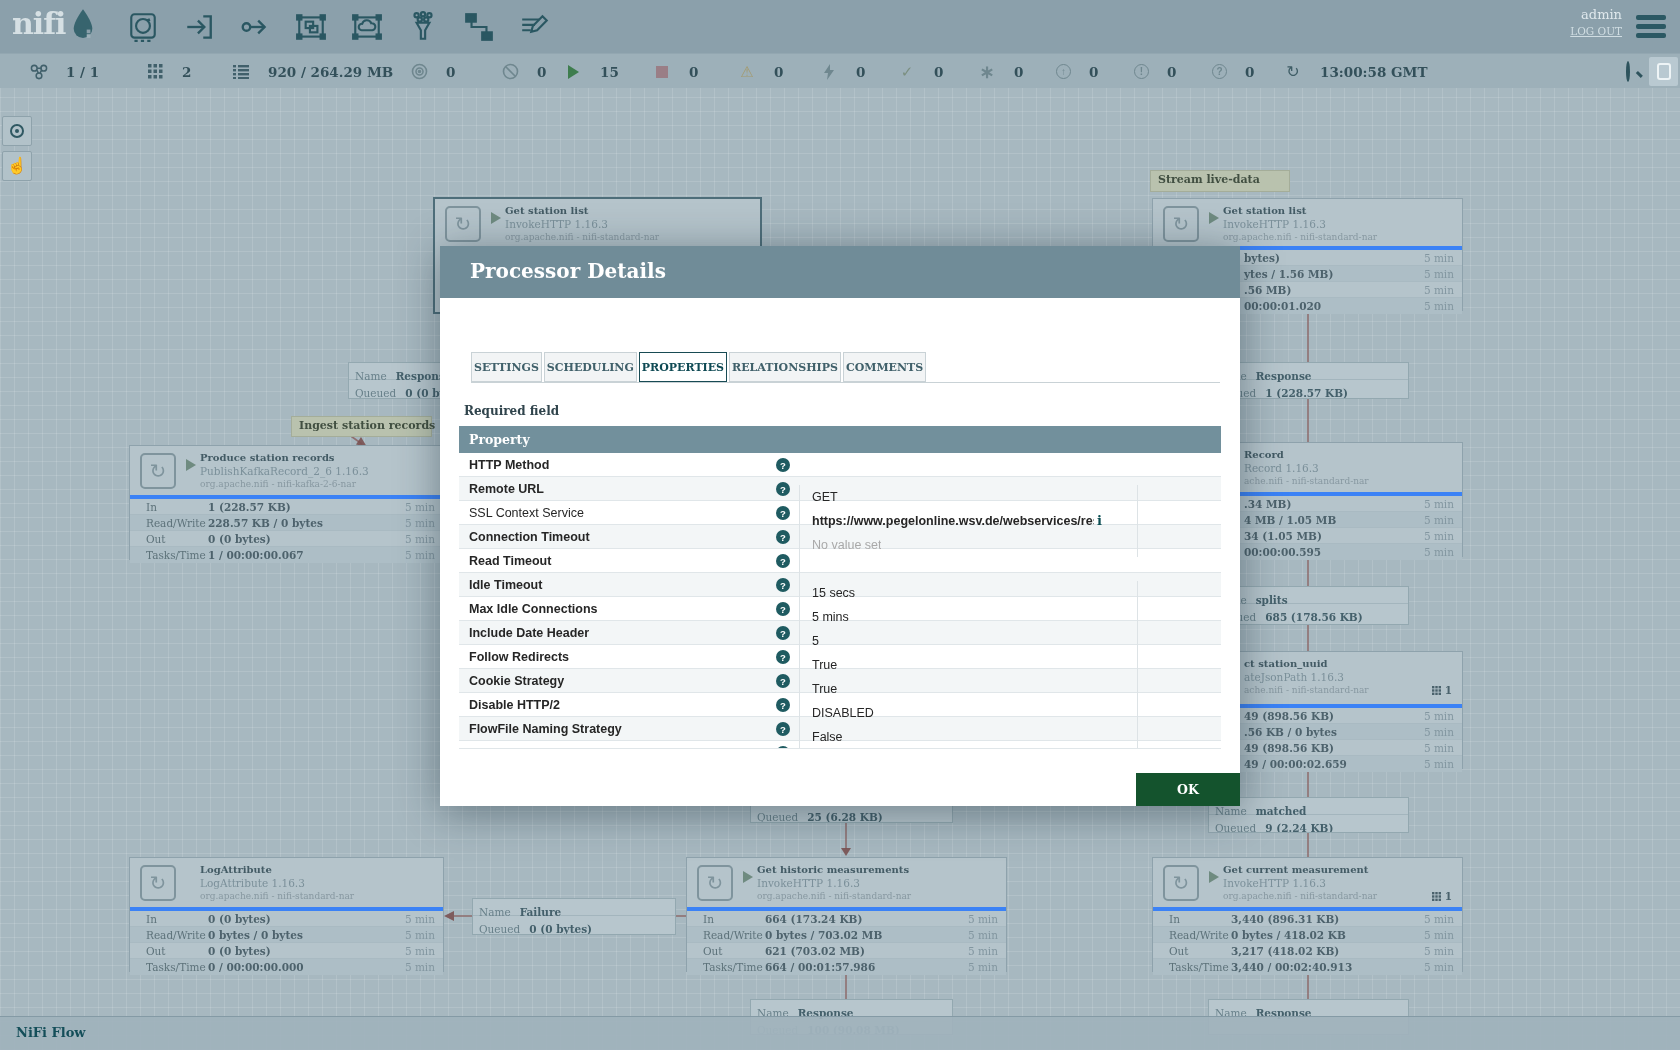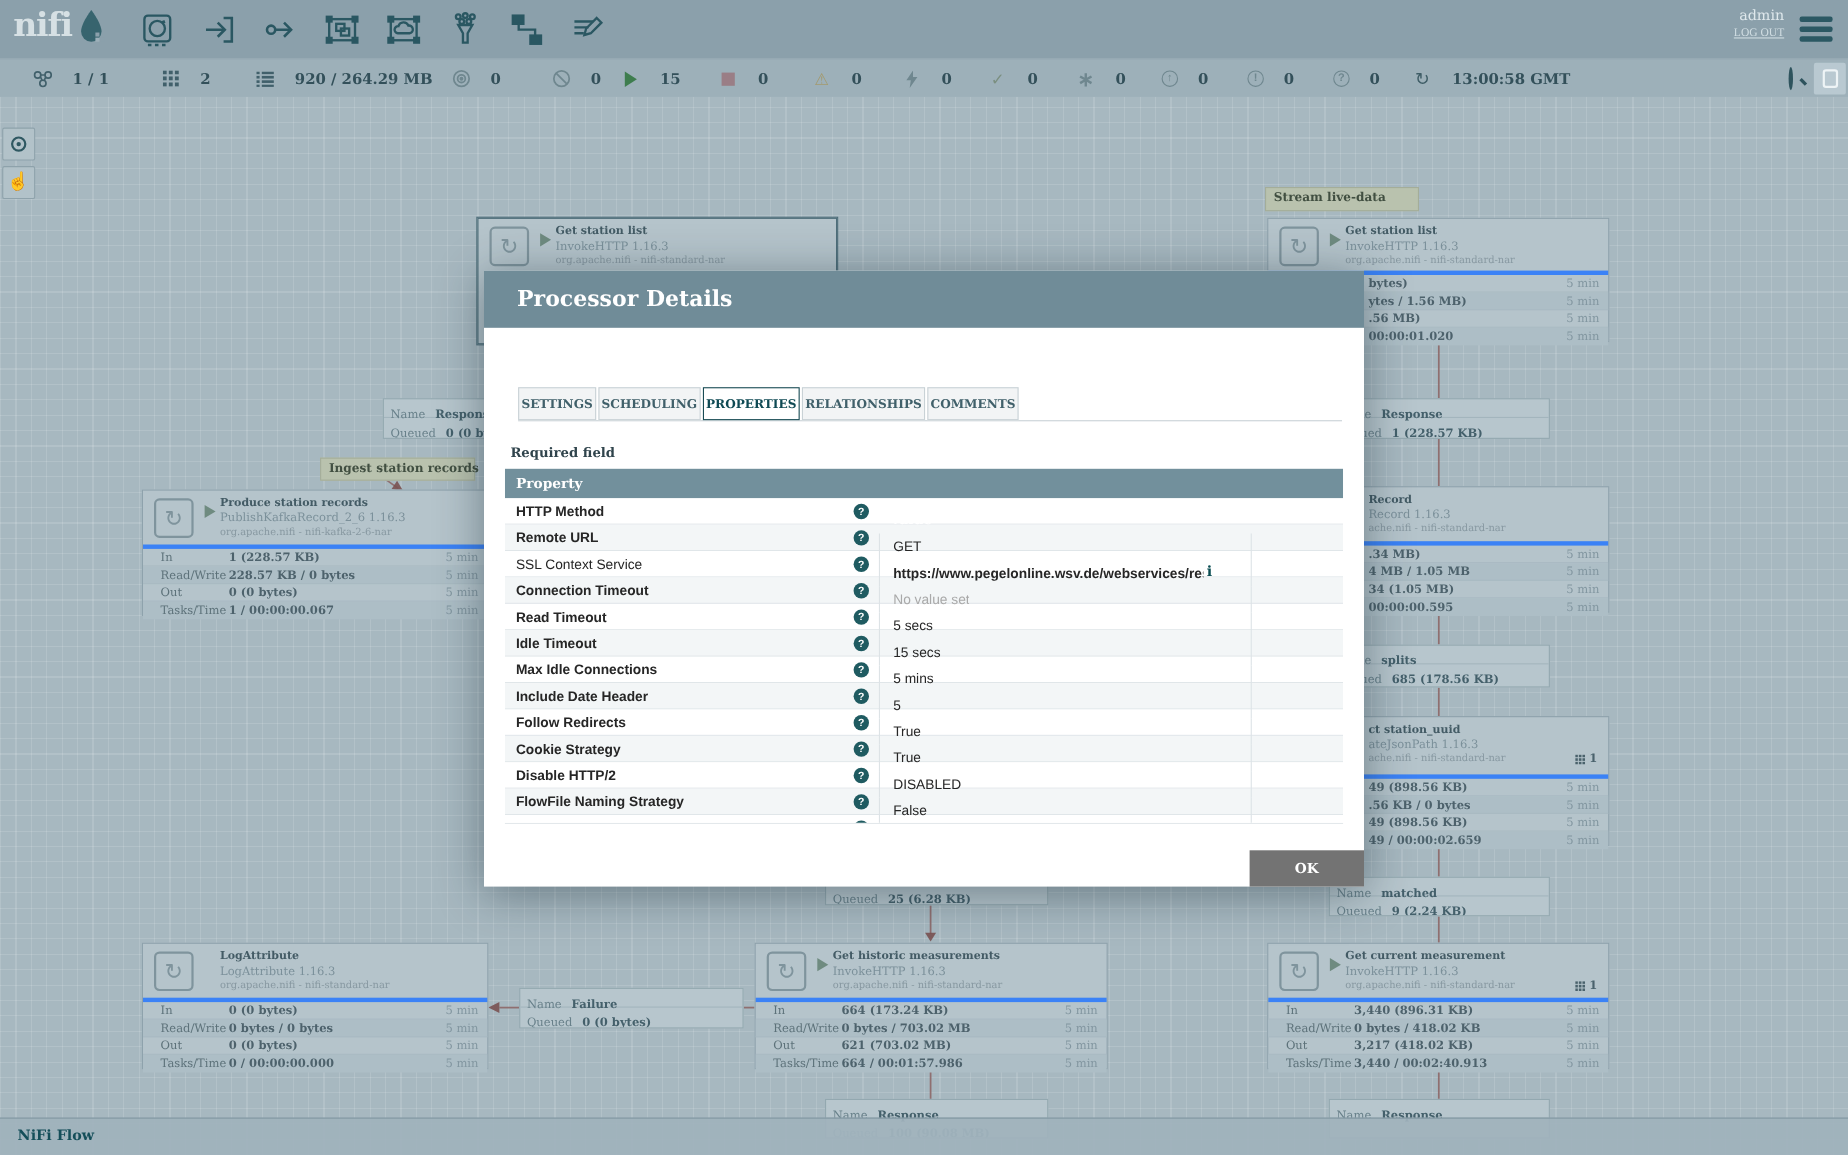--- a/index.html
+++ b/index.html
@@ -11,21 +11,21 @@
   }
 
   
   #topbar { position:absolute; left:0; top:0; width:1680px; height:53px; background:#8ba0ab; z-index:20; }
   #logo { position:absolute; left:12px; top:6px; display:flex; align-items:flex-end; }
   #logo .word { font-family:"DejaVu Serif", serif; font-weight:bold; font-size:30px; color:#d6e0e4; letter-spacing:-1px; }
   #logo svg { margin-left:4px; }
   .cbtn { position:absolute; top:10px; width:38px; height:34px; display:flex; align-items:center; justify-content:center; cursor:grab; }
   .userbox { position:absolute; right:58px; top:7px; text-align:right; font-family:"DejaVu Serif", serif; }
   .userbox .u { font-size:13px; color:#dfe8ec; }
-  .userbox .lo { font-size:10.5px; color:#d0dde2; text-decoration:underline; margin-top:3px; cursor:pointer;font-family:Liberation Serif, serif; }
+  .userbox .lo { font-size:10.5px; color:#d0dde2; text-decoration:underline; margin-top:3px; cursor:pointer; }
   #hamburger { position:absolute; right:14px; top:15px; width:30px; cursor:pointer; }
   #hamburger div { height:5px; background:#2b5863; border-radius:2px; margin-bottom:4px; }
 
   
   #statusbar { position:absolute; left:0; top:53px; width:1680px; height:35px; background:#9db0b9; z-index:20; border-top:1px solid #93a7b1; }
   .sitem { position:absolute; top:0; height:35px; display:flex; align-items:center; gap:18px; }
   .sitem b { font-family:"DejaVu Serif", serif; font-size:13.5px; color:#33505a; font-weight:bold; }
   .sic { display:inline-flex; align-items:center; justify-content:center; width:18px; height:18px; color:#41606b; font-size:15px; }
   .playic { width:0; height:0; border-left:11px solid #3e7d4e; border-top:7px solid transparent; border-bottom:7px solid transparent; }
   .stopic { width:12px; height:12px; background:#9a7e86; }
@@ -127,21 +127,21 @@
   .cv2, .cx2 { border-left:1px solid #dde3e6;margin-top:32px; }
   .pname { position:absolute; left:10px; top:5px; font-size:12.5px; color:#262626; }
   .pname.req { font-weight:bold; }
   .help { position:absolute; right:9px; top:5px; width:14px; height:14px; background:#1f5b61; border-radius:50%;
           color:#fff; font-size:9.5px; font-weight:bold; display:flex; align-items:center; justify-content:center; cursor:pointer; }
   .val { position:absolute; left:12px; top:5px; font-size:12.5px; color:#262626; white-space:nowrap; max-width:300px; overflow:hidden; }
   .val.unset { color:#a9a9a9; }
   .val.urlv { font-weight:bold; max-width:282px; }
   .infoi { position:absolute; left:297px; top:4px; font-family:"DejaVu Serif", serif; font-weight:bold; font-size:13px; color:#0a4d52; cursor:pointer; }
 
-  #okbtn { position:absolute; right:0; bottom:0; width:104px; height:33px; background:#737373; color:#fff;
+  #okbtn { position:absolute; right:0; bottom:0; width:104px; height:33px; background:#14532d; color:#fff;
            font-family:"DejaVu Serif", serif; font-size:12.5px; font-weight:bold; display:flex; align-items:center; justify-content:center; cursor:pointer; }
 </style>
 </head>
 <body>
 
 <div id="topbar">
   <div id="logo">
     <span class="word">nifi</span>
     <svg width="26" height="34" viewBox="0 0 28 36">
       <path d="M14 2 C14 2 4 15 4 23 a10 10 0 0 0 20 0 C24 15 14 2 14 2 z" fill="#37646e"></path>
@@ -736,23 +736,20 @@
       <div class="cell cv2">
           <span class="val unset">No value set</span>
         </div>
       <div class="cell cx2"></div>
     </div>
     <div class="trow alt">
       <div class="cell">
           <span class="pname req">Connection Timeout</span>
           <span class="help">?</span>
         </div>
-      <div class="cell cv2">
-          <span class="val">5 secs</span>
-        </div>
       <div class="cell cx2"></div>
     </div>
     <div class="trow">
       <div class="cell">
           <span class="pname req">Read Timeout</span>
           <span class="help">?</span>
         </div>
       <div class="cell cv2">
           <span class="val">15 secs</span>
         </div>

